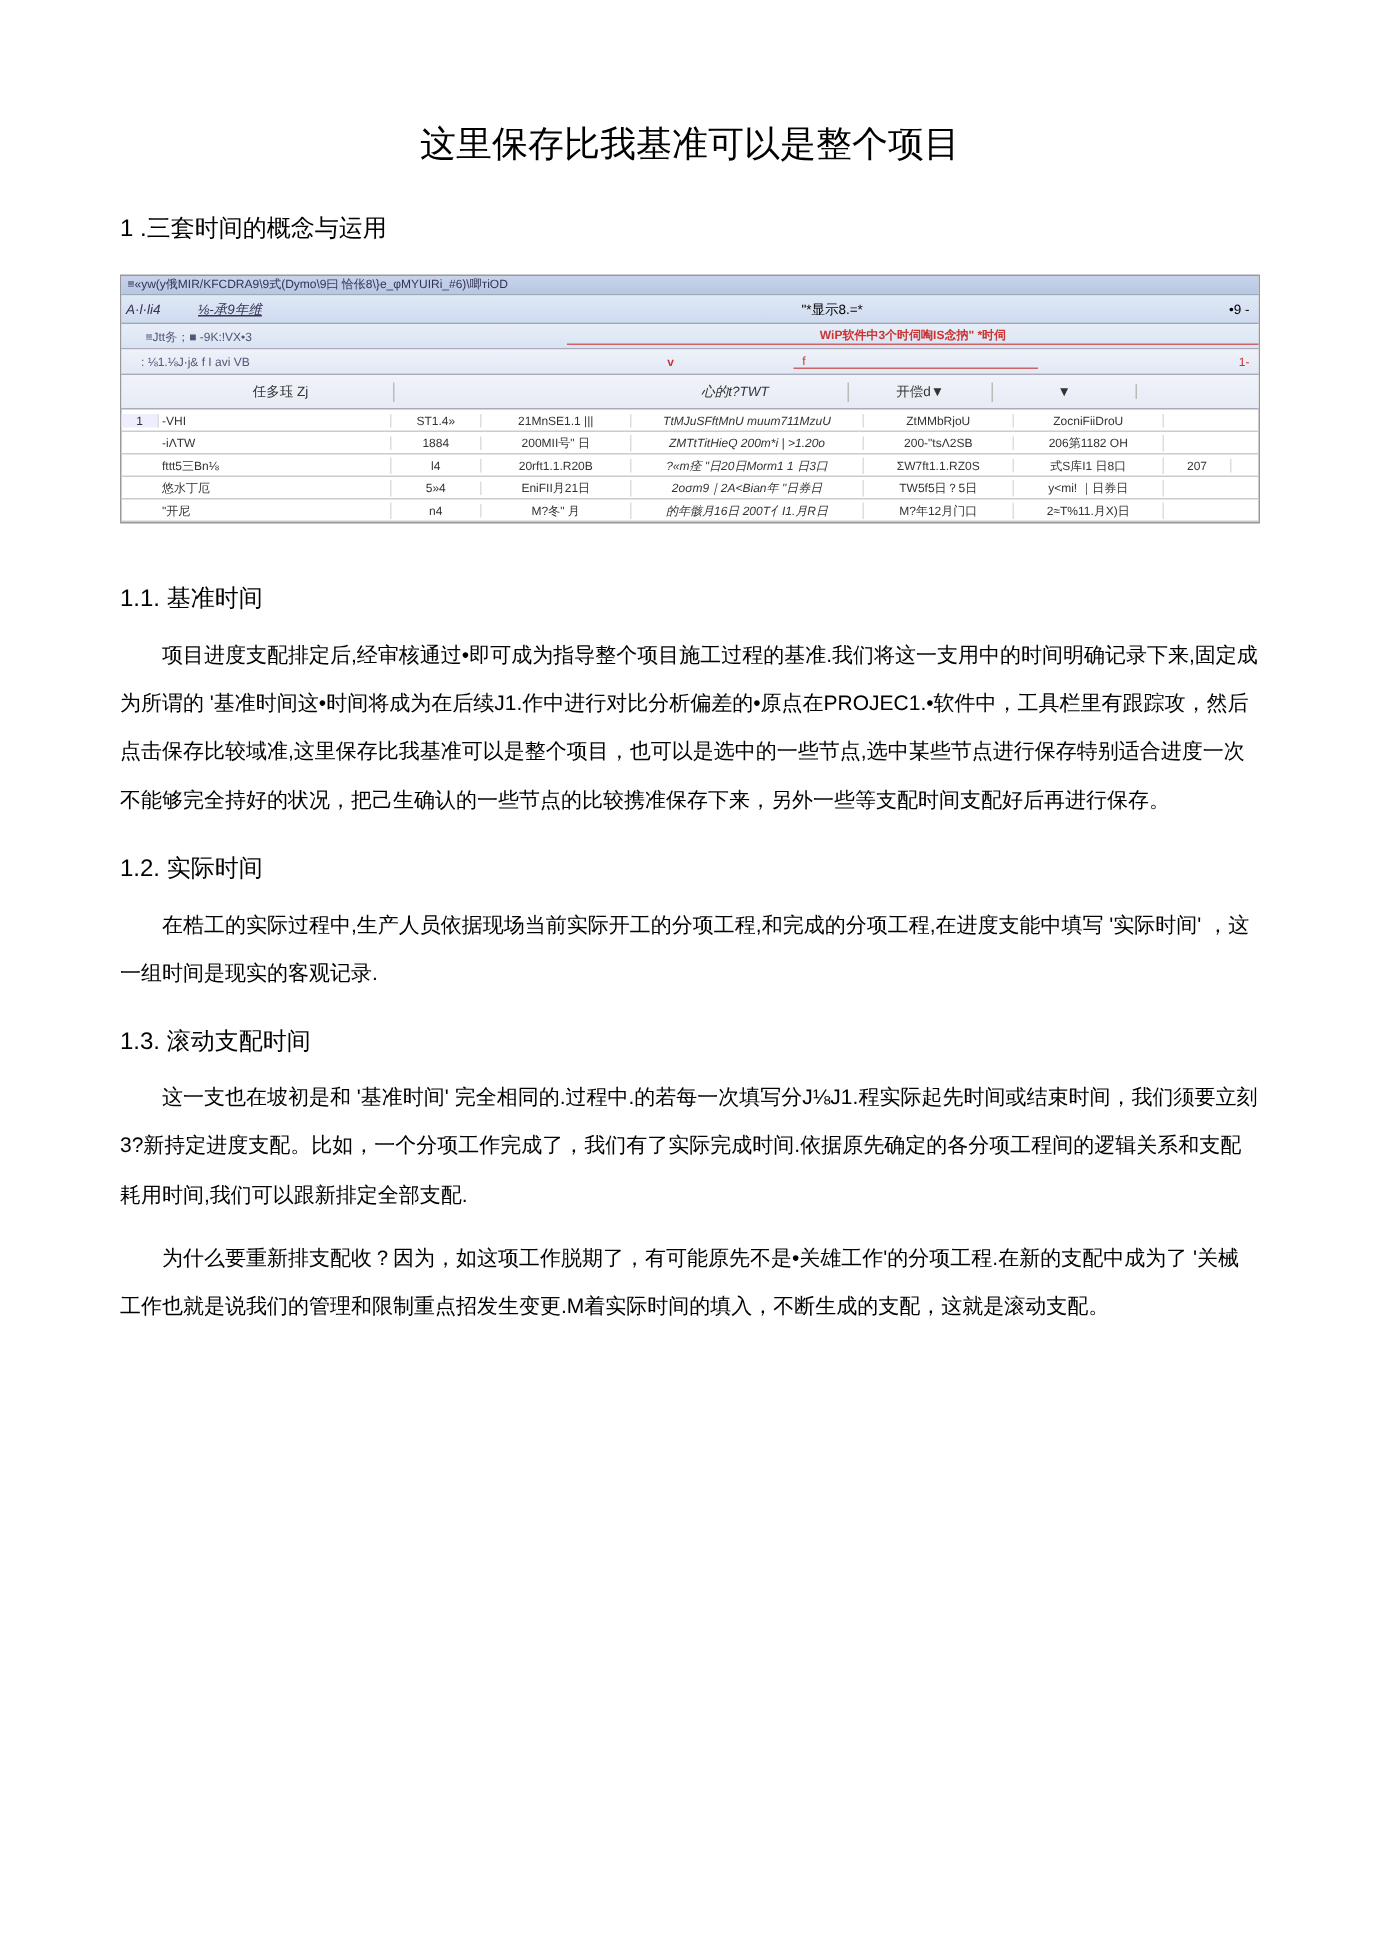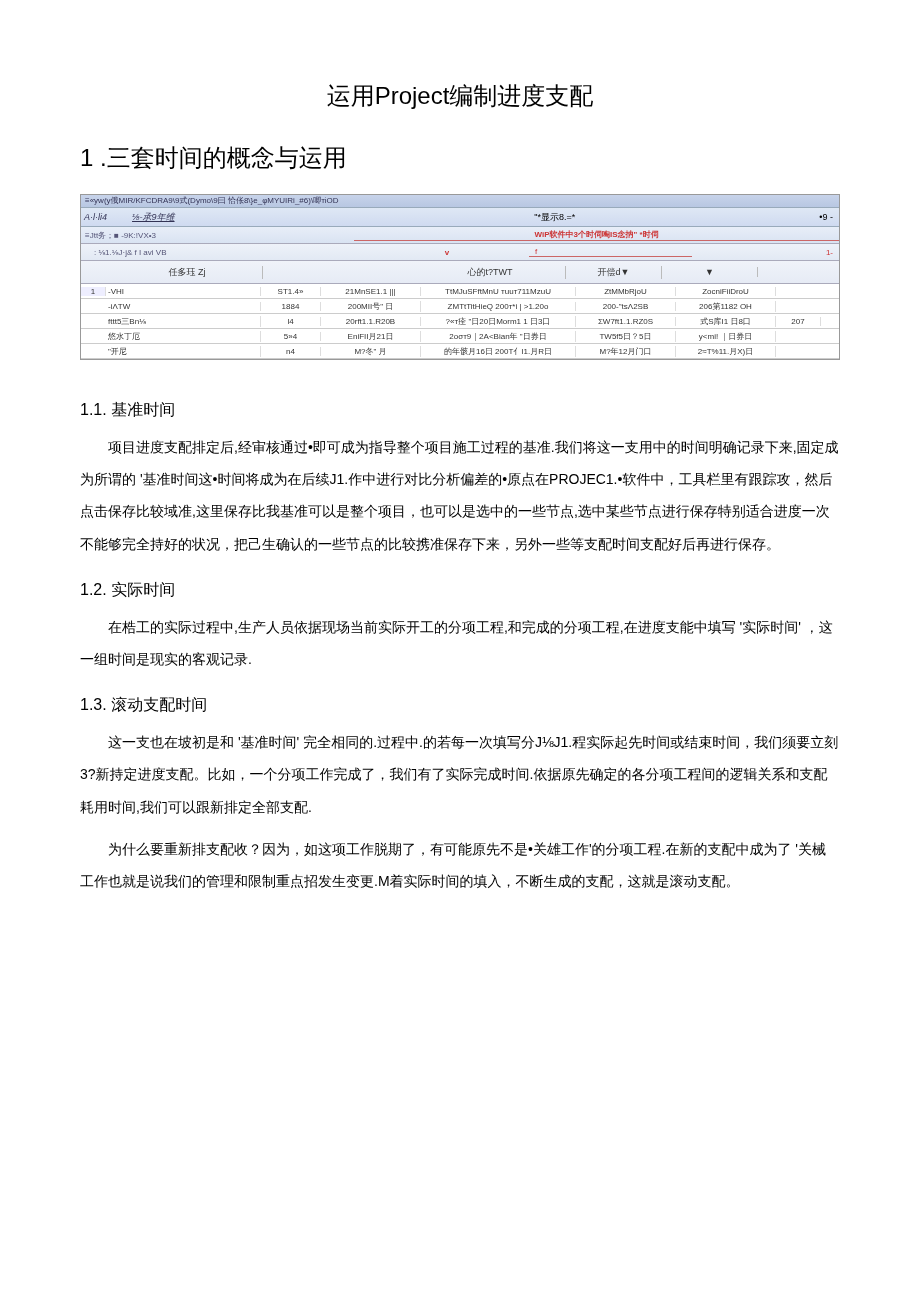--- a/index.html
+++ b/index.html
@@ -11,21 +11,21 @@
     width: 920px;
     box-sizing: border-box;
   }
   h1.title {
     text-align: center;
     font-size: 24px;
     font-weight: normal;
     margin: 40px 0 30px 0;
   }
   h2.sec {
-    font-size: 24px;
+    font-size: 16px;
     font-weight: normal;
     margin: 30px 0 7px 0;
   }
   h3.sub {
     font-size: 16px;
     font-weight: normal;
     margin: 20px 0 10px 0;
   }
   p.body {
     font-size: 14px;
@@ -73,21 +73,21 @@
     padding-right: 6px;
     font-size: 9px;
   }
   .sub-band {
     background: linear-gradient(#e8eef8, #d9e3f2);
     display: flex;
     height: 16px;
     align-items: center;
     border-bottom: 1px solid #aab;
   }
-  .sub-band .cell { flex: 1; padding: 0 4px; font-size: 8px; color: #557; }
+  .sub-band .cell { flex: 1; padding: 0 16px; font-size: 8px; color: #557; }
   .sub-band .cell.red { color: #c33; border-bottom: 1px solid #c66; }
   .tool-band {
     background: linear-gradient(#eef2f9, #e2e9f4);
     display: flex;
     height: 16px;
     align-items: center;
     border-bottom: 1px solid #aab;
   }
   .tool-band .tcell { padding: 0 6px; font-size: 8px; color: #557; }
   .col-hdr {
@@ -116,29 +116,29 @@
     font-size: 8px;
     padding: 0 2px;
     overflow: hidden;
     white-space: nowrap;
     color: #333;
   }
   .c-idx { flex: 0 0 20px; text-align:center; color:#777; background:#eef;}
   .c-name { flex: 0 0 150px; padding-left: 10px; }
   .c-dur { flex: 0 0 55px; text-align:center; }
   .c-a   { flex: 0 0 95px; text-align:center; }
-  .c-b   { flex: 0 0 150px; text-align:center; }
+  .c-b   { flex: 0 0 150px; text-align:center;font-style:italic; }
   .c-c   { flex: 0 0 95px; text-align:center; }
   .c-d   { flex: 0 0 95px; text-align:center; }
   .c-e   { flex: 0 0 40px; text-align:center; }
 </style>
 </head>
 <body>
 
-<h1 class="title">运用Project编制进度支配</h1>
+<h1 class="title">这里保存比我基准可以是整个项目</h1>
 
 <h2 class="sec">1 .三套时间的概念与运用</h2>
 
 <div class="app-shot">
   <div class="top-band">≡«yw(y俄MIR/KFCDRA9\9式(Dymo\9曰  恰伥8\}e_φΜYUIRi_#6)\唧тіOD</div>
 
   <div class="header-band">
     <div class="left">
       <span>A·l·li4</span>
       &nbsp;&nbsp;&nbsp;&nbsp;&nbsp;&nbsp;&nbsp;&nbsp;

